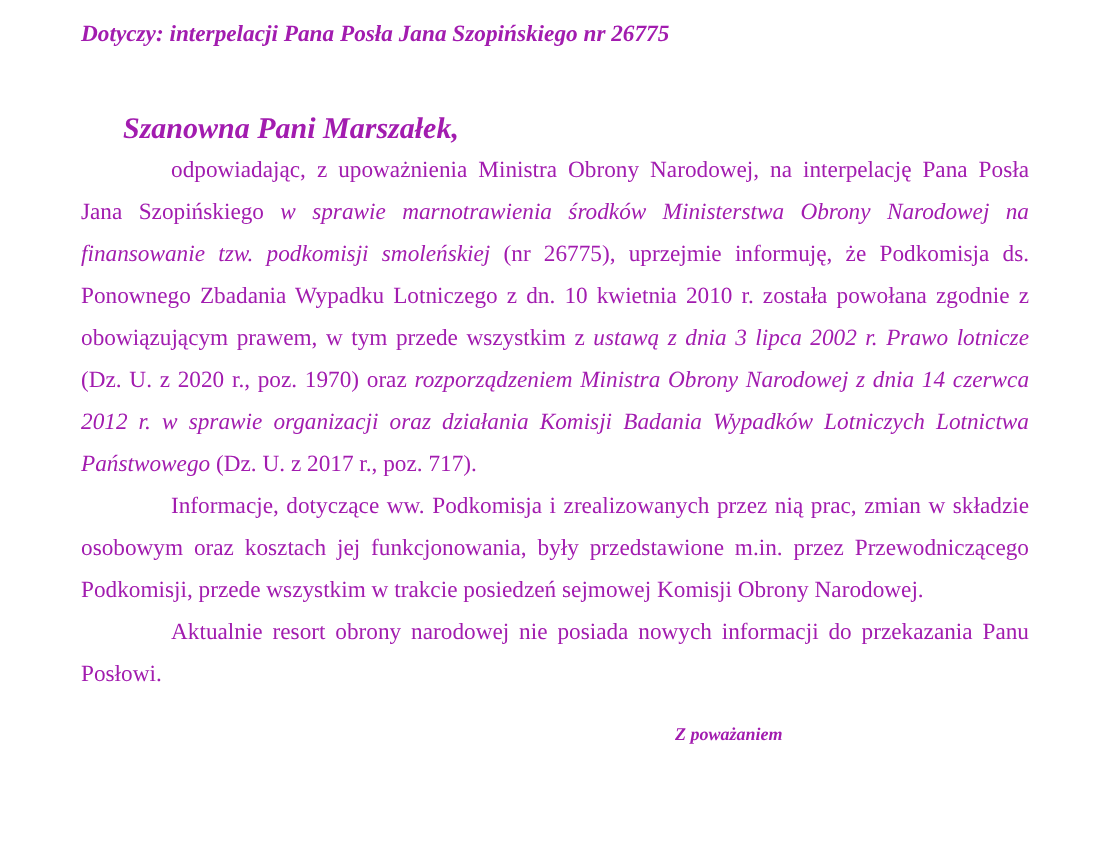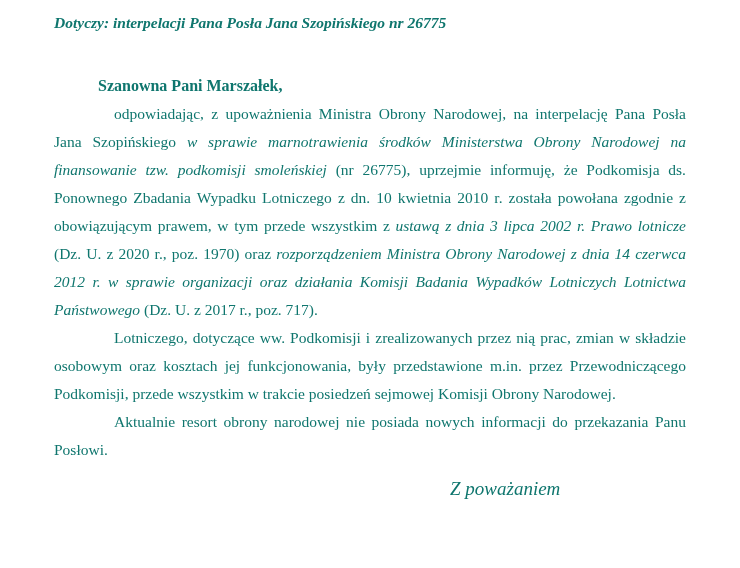--- a/index.html
+++ b/index.html
@@ -8,58 +8,59 @@
     padding: 0;
     background: #ffffff;
   }
   .page {
     position: relative;
     width: 740px;
     height: 568px;
     box-sizing: border-box;
     padding: 13px 54px 0 54px;
     background: #ffffff;
-    color: #0f766e;
+    color: #a21caf;
     font-family: "Liberation Serif", "DejaVu Serif", serif;
     font-size: 15.5px;
     line-height: 28px;
     overflow: hidden;
   }
   .subject {
     margin: 0;
     font-weight: 700;
     font-style: italic;
     font-size: 15.5px;
     line-height: 20px;
   }
   .salutation {
-    margin: 43px 0 0 44px;
+    margin: 43px 0 0 28px;
     font-weight: 700;
-    font-size: 16px;
+    font-style: italic;
+    font-size: 20px;
     line-height: 20px;
   }
   .para {
     margin: 0;
     text-align: justify;
     text-indent: 60px;
   }
   .para.first {
     margin-top: 4px;
   }
   .para em {
     font-style: italic;
   }
   .closing-block {
     margin-left: 396px;
   }
   .closing-phrase {
     margin: 14px 0 0 0;
-    font-weight: 400;
+    font-weight: 700;
     font-style: italic;
-    font-size: 19px;
+    font-size: 12px;
     line-height: 22px;
   }
   .signature-note {
     margin: 21px 0 0 0;
     font-style: italic;
     font-weight: 400;
     font-size: 14px;
     line-height: 18px;
     letter-spacing: 0.3px;
   }
@@ -68,21 +69,21 @@
 <body>
 
 <div class="page">
 
   <p class="subject">Dotyczy: interpelacji Pana Posła Jana Szopińskiego nr 26775</p>
 
   <p class="salutation">Szanowna Pani Marszałek,</p>
 
   <p class="para first"><span>odpowiadając, z upoważnienia Ministra Obrony Narodowej, na interpelację Pana Posła Jana Szopińskiego </span><em>w sprawie marnotrawienia środków Ministerstwa Obrony Narodowej na finansowanie tzw. podkomisji smoleńskiej</em><span> (nr 26775), uprzejmie informuję, że Podkomisja ds. Ponownego Zbadania Wypadku Lotniczego z dn. 10 kwietnia 2010 r. została powołana zgodnie z obowiązującym prawem, w tym przede wszystkim z </span><em>ustawą z dnia 3 lipca 2002 r. Prawo lotnicze</em><span> (Dz. U. z 2020 r., poz. 1970) oraz </span><em>rozporządzeniem Ministra Obrony Narodowej z dnia 14 czerwca 2012 r. w sprawie organizacji oraz działania Komisji Badania Wypadków Lotniczych Lotnictwa Państwowego</em><span> (Dz. U. z 2017 r., poz. 717).</span></p>
 
-  <p class="para">Lotniczego, dotyczące ww. Podkomisji i zrealizowanych przez nią prac, zmian w składzie osobowym oraz kosztach jej funkcjonowania, były przedstawione m.in. przez Przewodniczącego Podkomisji, przede wszystkim w trakcie posiedzeń sejmowej Komisji Obrony Narodowej.</p>
+  <p class="para">Informacje, dotyczące ww. Podkomisja i zrealizowanych przez nią prac, zmian w składzie osobowym oraz kosztach jej funkcjonowania, były przedstawione m.in. przez Przewodniczącego Podkomisji, przede wszystkim w trakcie posiedzeń sejmowej Komisji Obrony Narodowej.</p>
 
   <p class="para">Aktualnie resort obrony narodowej nie posiada nowych informacji do przekazania Panu Posłowi.</p>
 
   <div class="closing-block">
     <p class="closing-phrase">Z poważaniem</p>
   </div>
 
 </div>
 
 </body></html>

